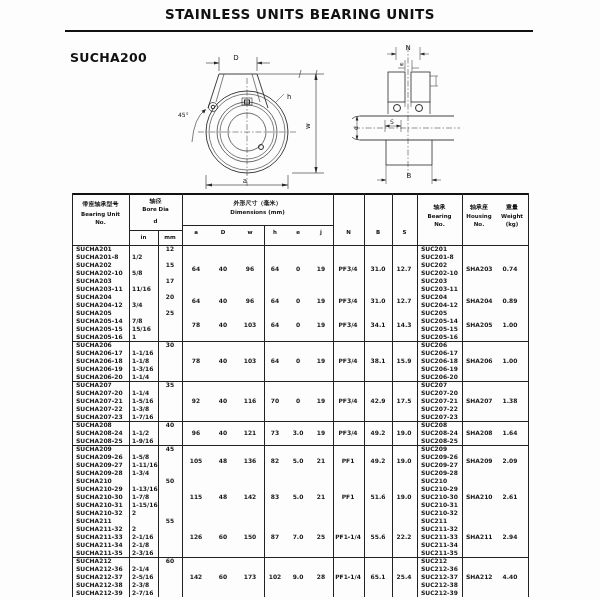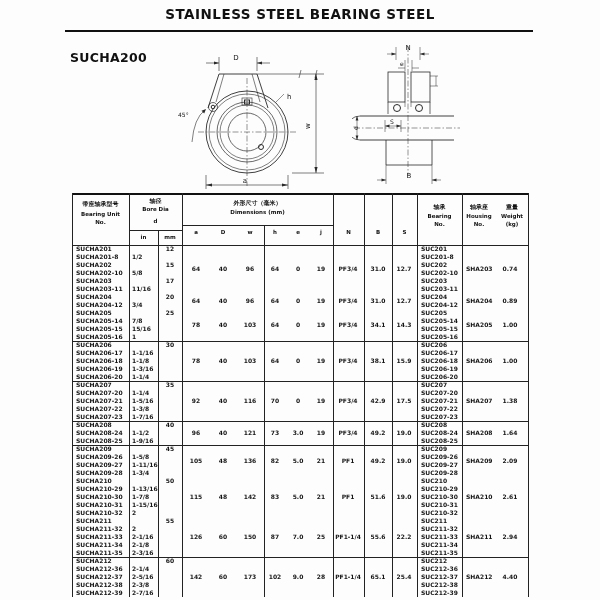--- a/index.html
+++ b/index.html
@@ -20,21 +20,21 @@
   .c{position:absolute;font-size:6px;font-weight:bold;line-height:8px;white-space:nowrap;color:#151515;}
   .ctr{text-align:center;}
   svg{position:absolute;}
   svg text{font-family:"DejaVu Sans","Liberation Sans",sans-serif;font-size:7px;fill:#161616;}
   svg .sm{font-size:6px;}
   svg line,svg path,svg circle,svg rect{stroke:#2a2a2a;fill:none;}
 </style>
 </head>
 <body>
 
-<div class="abs page-title">STAINLESS STEEL BEARING STEEL</div>
+<div class="abs page-title">STAINLESS UNITS BEARING UNITS</div>
 <div class="abs title-rule"></div>
 <div class="abs series-label">SUCHA200</div>
 
 <svg style="left:172px;top:44px;" width="160" height="150" viewBox="0 0 160 150">
 
   <line x1="47" y1="27" x2="47" y2="13" stroke-width="0.6"></line>
   <line x1="85" y1="27" x2="85" y2="13" stroke-width="0.6"></line>
   <line x1="34" y1="19" x2="47" y2="19" stroke-width="0.6"></line>
   <line x1="98" y1="19" x2="85" y2="19" stroke-width="0.6"></line>
   <polygon points="47,19 42,17.4 42,20.6" fill="#2a2a2a" stroke="none"></polygon>

